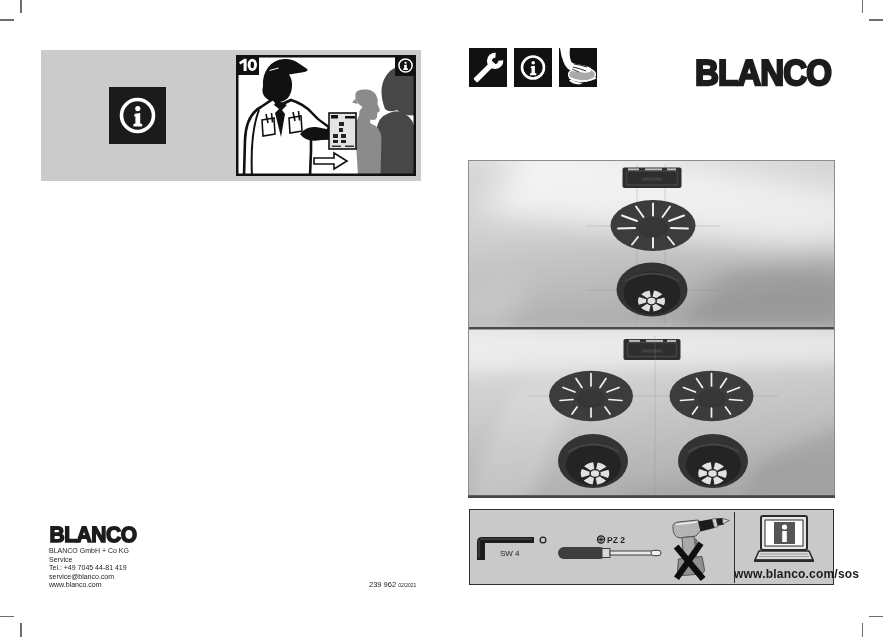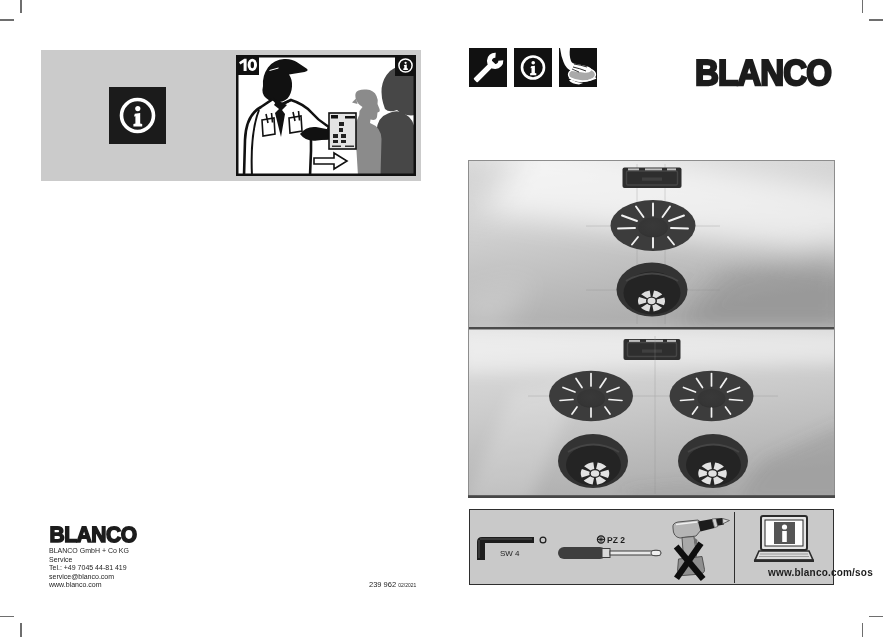--- a/index.html
+++ b/index.html
@@ -340,21 +340,21 @@
   <rect x="9" y="2" width="46" height="34" rx="2" fill="#e7e7e7" stroke="#2b2b2b" stroke-width="2"></rect>
   <rect x="13" y="6" width="38" height="26" fill="#ffffff" stroke="#2b2b2b" stroke-width="1"></rect>
   <rect x="22" y="8" width="21" height="22" fill="#555555"></rect>
   <circle cx="32.5" cy="13" r="2.6" fill="#ffffff"></circle>
   <rect x="30.2" y="17" width="4.6" height="11" fill="#ffffff"></rect>
   <path d="M7 37 L57 37 L61 46 L3 46 Z" fill="#dcdcdc" stroke="#2b2b2b" stroke-width="1.6"></path>
   <path d="M8 40 L56 40 M7 42.5 L57 42.5" stroke="#9a9a9a" stroke-width="1"></path>
   <rect x="2" y="45.5" width="60" height="2.5" fill="#2b2b2b"></rect>
 </svg>
 
-<div class="abs" style="left:734px;top:566.5px;width:100px;text-align:center;font-size:10px;font-weight:bold;color:#1d1d1d;letter-spacing:0.2px;padding-left:34px;">www.blanco.com/sos</div>
+<div class="abs" style="left:734px;top:566.5px;width:100px;text-align:center;font-size:12px;font-weight:bold;color:#1d1d1d;letter-spacing:0.2px;">www.blanco.com/sos</div>
 
 <svg class="abs" style="left:47px;top:522px;" width="92" height="21" viewBox="0 0 92 21">
   <text x="46" y="19.5" text-anchor="middle" textLength="87" lengthAdjust="spacingAndGlyphs" font-size="22" font-weight="bold" fill="#1c1c1c" stroke="#1c1c1c" stroke-width="1.5" style="letter-spacing:-0.5px">BLANCO</text>
 </svg>
 
 <div class="abs" style="left:49px;top:547px;font-size:7px;line-height:8.5px;color:#1d1d1d;">
   BLANCO GmbH + Co KG<br>
   Service<br>
   Tel.: +49 7045 44-81 419<br>
   service@blanco.com<br>

